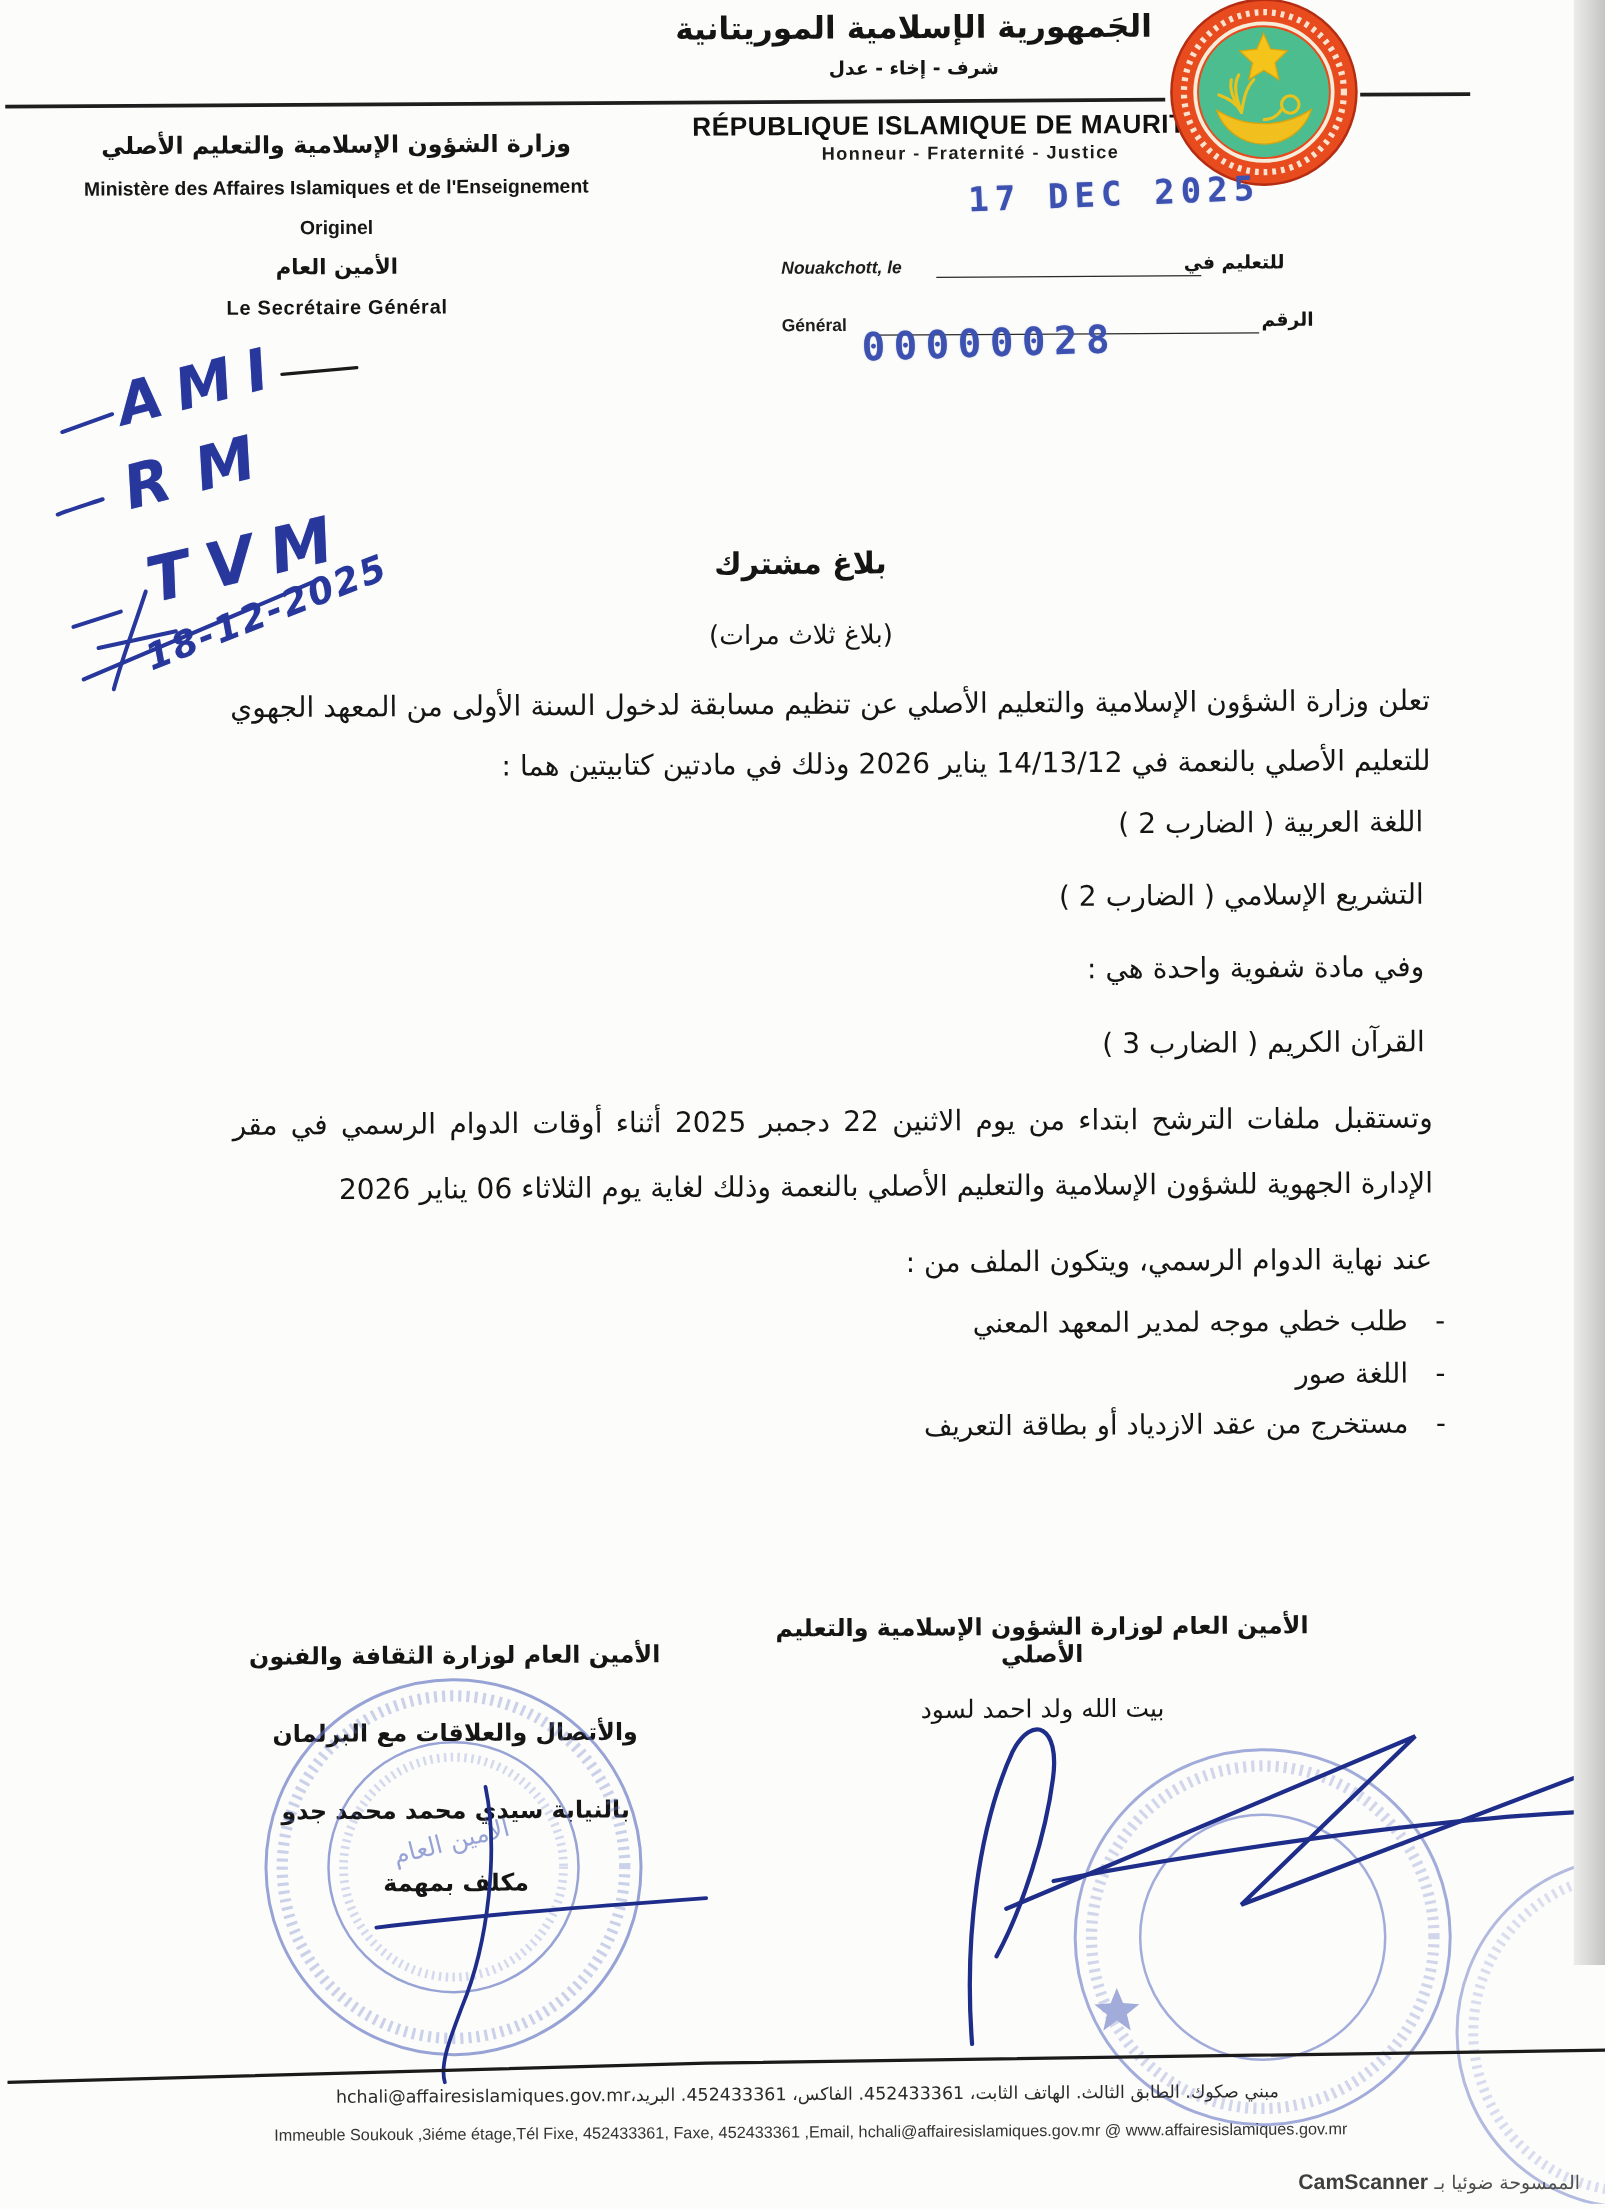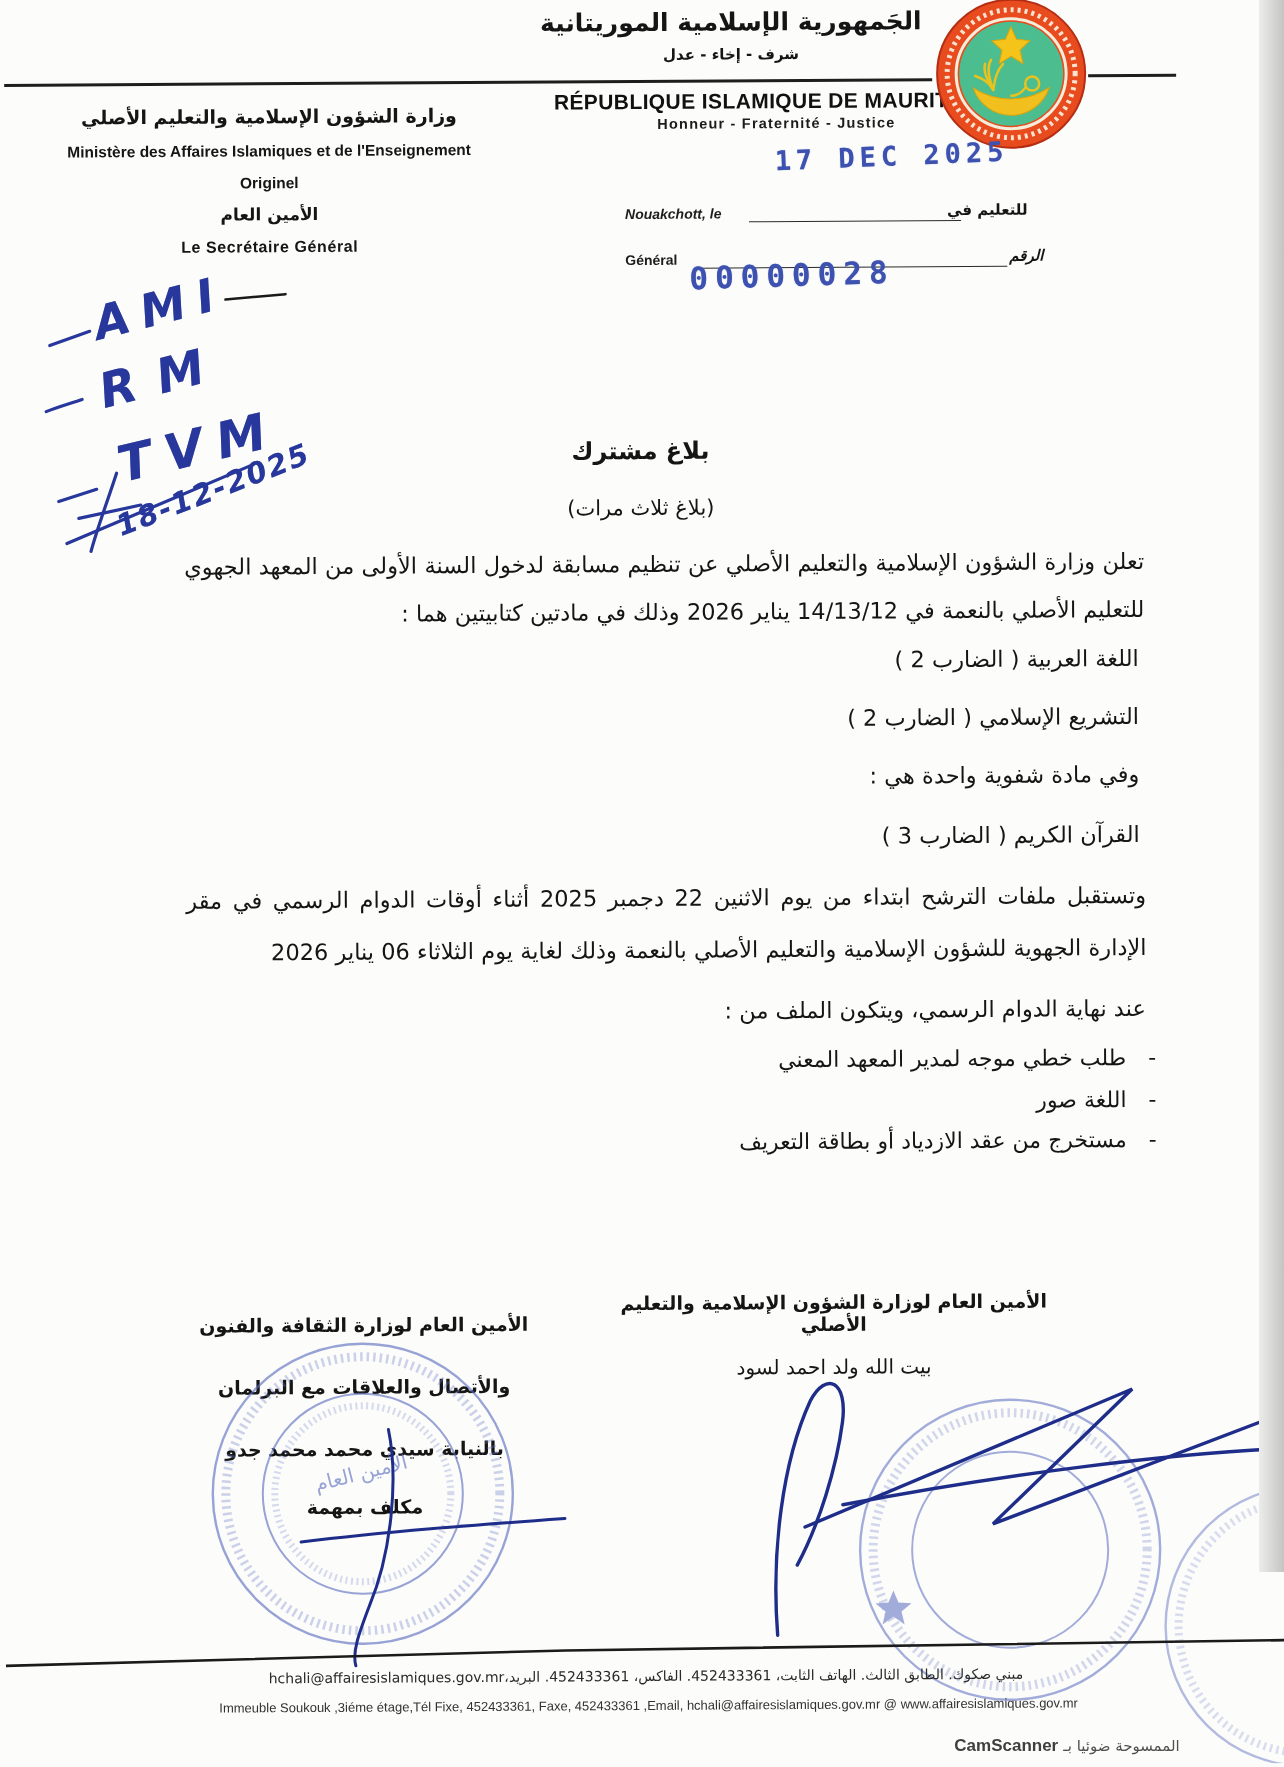--- a/index.html
+++ b/index.html
@@ -80,21 +80,21 @@
     <div class="abs ctr sg-fr" style="top:236px;left:25px;width:495px;">Le Secrétaire Général</div>
 
     <div class="abs stamp-ink date-stamp" style="top:142px;left:778px;">17 DEC 2025</div>
 
     <div class="abs meta-label" style="top:206px;left:628px;font-style:italic;">Nouakchott, le</div>
     <div class="abs meta-line" style="top:221px;left:752px;width:212px;"></div>
     <div class="abs rtl meta-label-ar" style="top:203px;left:950px;width:108px;text-align:left;">للتعليم في</div>
 
     <div class="abs meta-label" style="top:252px;left:628px;">Général</div>
     <div class="abs meta-line" style="top:267px;left:702px;width:308px;"></div>
-    <div class="abs rtl meta-label-ar" style="top:249px;left:1012px;width:46px;text-align:left;font-style:italic;">الرقم</div>
+    <div class="abs rtl meta-label-ar" style="top:249px;left:1012px;width:46px;text-align:left;">الرقم</div>
 
     <div class="abs stamp-ink num-stamp" style="top:258px;left:692px;">00000028</div>
 
     <div class="abs pen" style="top:278px;left:95px;font-size:46px;letter-spacing:12px;transform:rotate(-14deg);">AMI</div>
     <div class="abs pen" style="top:345px;left:100px;font-size:48px;letter-spacing:22px;transform:rotate(-14deg);">RM</div>
     <div class="abs pen" style="top:415px;left:118px;font-size:50px;letter-spacing:14px;transform:rotate(-13deg);">TVM</div>
     <div class="abs pen" style="top:470px;left:112px;font-size:29px;letter-spacing:2px;transform:rotate(-21deg);">18-12-2025</div>
 
     <svg class="svg-layer" width="1284" height="1767" viewBox="0 0 1284 1767">
       <g stroke="#27379b" stroke-width="3.2" stroke-linecap="round" fill="none">
@@ -174,17 +174,17 @@
 
       <path d="M 0 1662 L 560 1650 L 1284 1644" stroke="#1b1b1b" stroke-width="2.6" fill="none"></path>
     </svg>
 
     <div class="abs ctr rtl footer-ar" style="top:1668px;left:140px;width:1000px;">مبني صكوك. الطابق الثالث. الهاتف الثابت، 452433361. الفاكس، 452433361. البريد،hchali@affairesislamiques.gov.mr</div>
     <div class="abs ctr footer-fr" style="top:1698px;left:55px;width:1175px;">Immeuble Soukouk ,3iéme étage,Tél Fixe, 452433361, Faxe, 452433361 ,Email, hchali@affairesislamiques.gov.mr @ www.affairesislamiques.gov.mr</div>
   </div>
 
   <div class="abs edge-band" style="top:0;left:1259px;width:25px;height:1572px;"></div>
 
-  <div class="abs rtl" style="top:1736px;left:830px;width:434px;text-align:center;margin-left:20px;">
+  <div class="abs rtl" style="top:1736px;left:830px;width:434px;text-align:right;">
     <span class="cam-ar">الممسوحة ضوئيا بـ</span>
     <span class="cam-app">CamScanner</span>
   </div>
 </div>
 
 </body></html>

